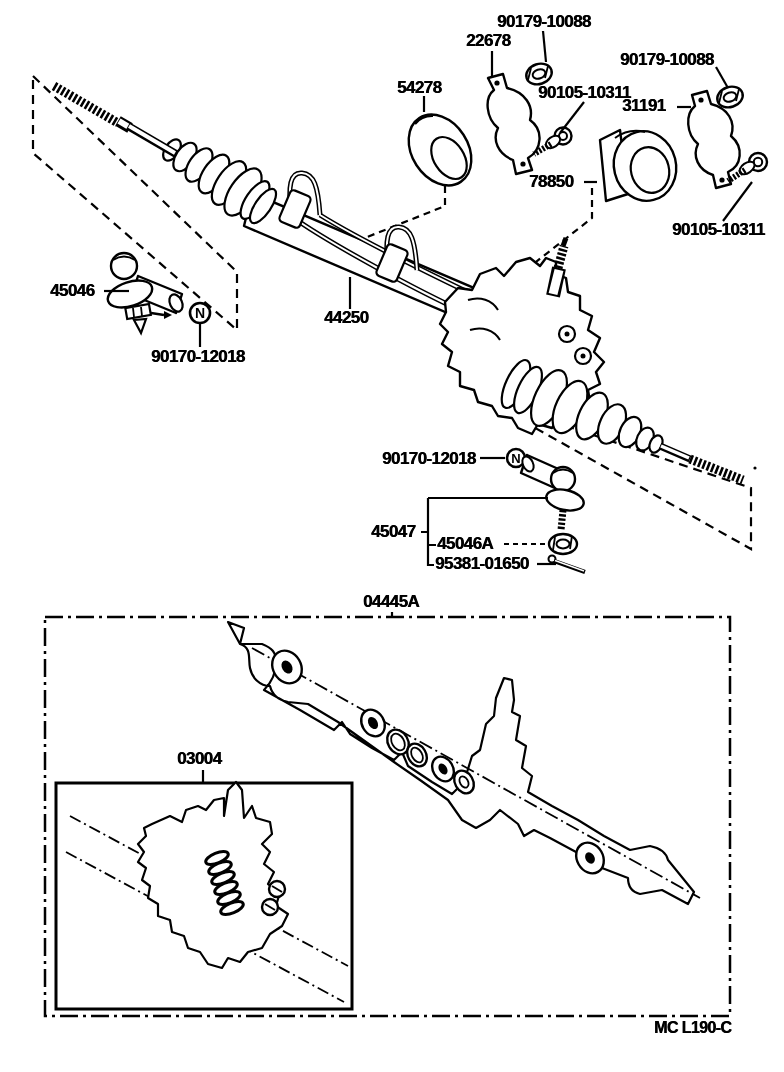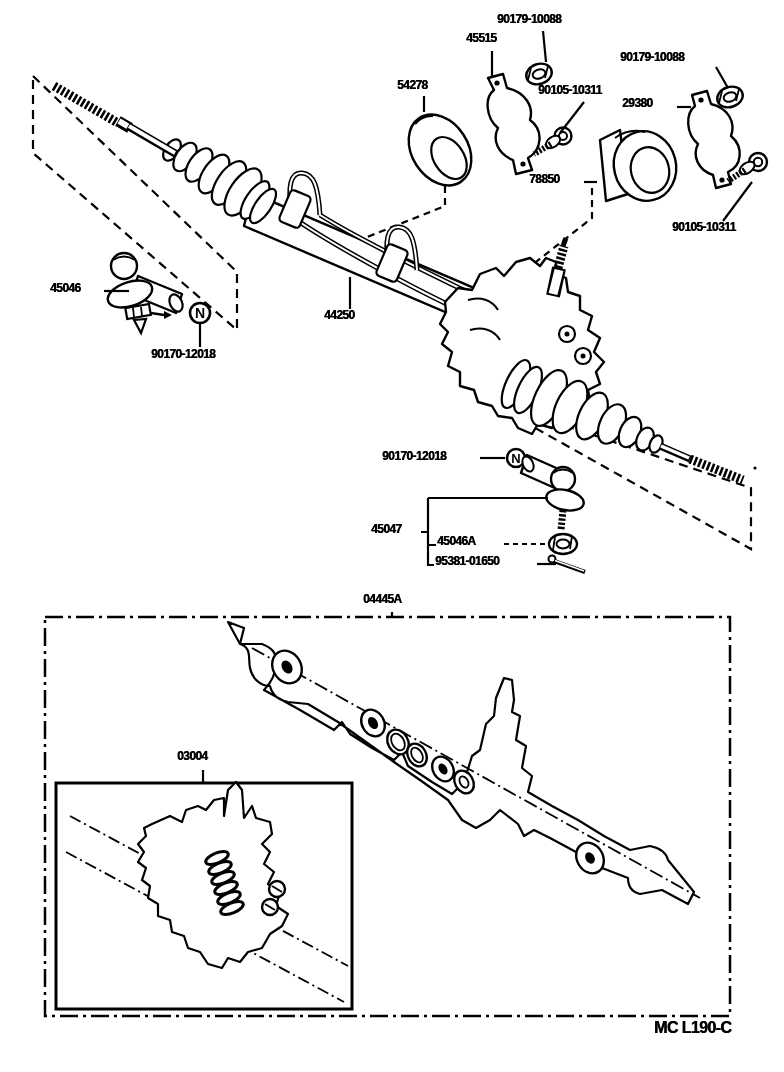--- a/index.html
+++ b/index.html
@@ -1,19 +1,19 @@
 <!DOCTYPE html>
 <html><head>
 <meta charset="utf-8">
 <style>
   html,body{margin:0;padding:0;background:#fff;}
   #page{position:relative;width:784px;height:1072px;background:#fff;overflow:hidden;
         font-family:"Liberation Sans",sans-serif;}
   #art{position:absolute;left:0;top:0;}
-  .lbl{position:absolute;font-weight:bold;font-size:12px;line-height:1;color:#000;
+  .lbl{position:absolute;font-weight:bold;font-size:17px;line-height:1;color:#000;
        letter-spacing:-0.6px;white-space:nowrap;text-shadow:0.5px 0 0 #000;}
   .lbl.small{font-size:16px;}
 </style>
 </head>
 <body>
 
 <div id="page">
 
 <svg id="art" width="784" height="1072" viewBox="0 0 784 1072">
 
@@ -260,25 +260,25 @@
       <ellipse cx="232" cy="908" rx="12" ry="5" transform="rotate(-22 232 908)"></ellipse>
     </g>
     <circle cx="277" cy="889" r="8" fill="#fff" stroke="#000" stroke-width="2.4"></circle>
     <line x1="272" y1="886" x2="282" y2="892" stroke="#000" stroke-width="2"></line>
     <circle cx="270" cy="907" r="8" fill="#fff" stroke="#000" stroke-width="2.4"></circle>
     <line x1="265" y1="904" x2="275" y2="910" stroke="#000" stroke-width="2"></line>
   </g>
 </svg>
 
 <div class="lbl" style="left:497px;top:13px">90179-10088</div>
-<div class="lbl" style="left:466px;top:32px">45515</div>
+<div class="lbl" style="left:466px;top:32px">22678</div>
 <div class="lbl" style="left:397px;top:79px">54278</div>
 <div class="lbl" style="left:538px;top:84px">90105-10311</div>
 <div class="lbl" style="left:620px;top:51px">90179-10088</div>
-<div class="lbl" style="left:622px;top:97px">29380</div>
+<div class="lbl" style="left:622px;top:97px">31191</div>
 <div class="lbl" style="left:529px;top:173px">78850</div>
 <div class="lbl" style="left:672px;top:221px">90105-10311</div>
 <div class="lbl" style="left:50px;top:282px">45046</div>
 <div class="lbl" style="left:324px;top:309px">44250</div>
 <div class="lbl" style="left:151px;top:348px">90170-12018</div>
 <div class="lbl" style="left:382px;top:450px">90170-12018</div>
 <div class="lbl" style="left:371px;top:523px">45047</div>
 <div class="lbl" style="left:437px;top:535px">45046A</div>
 <div class="lbl" style="left:435px;top:555px">95381-01650</div>
 <div class="lbl" style="left:363px;top:593px">04445A</div>

